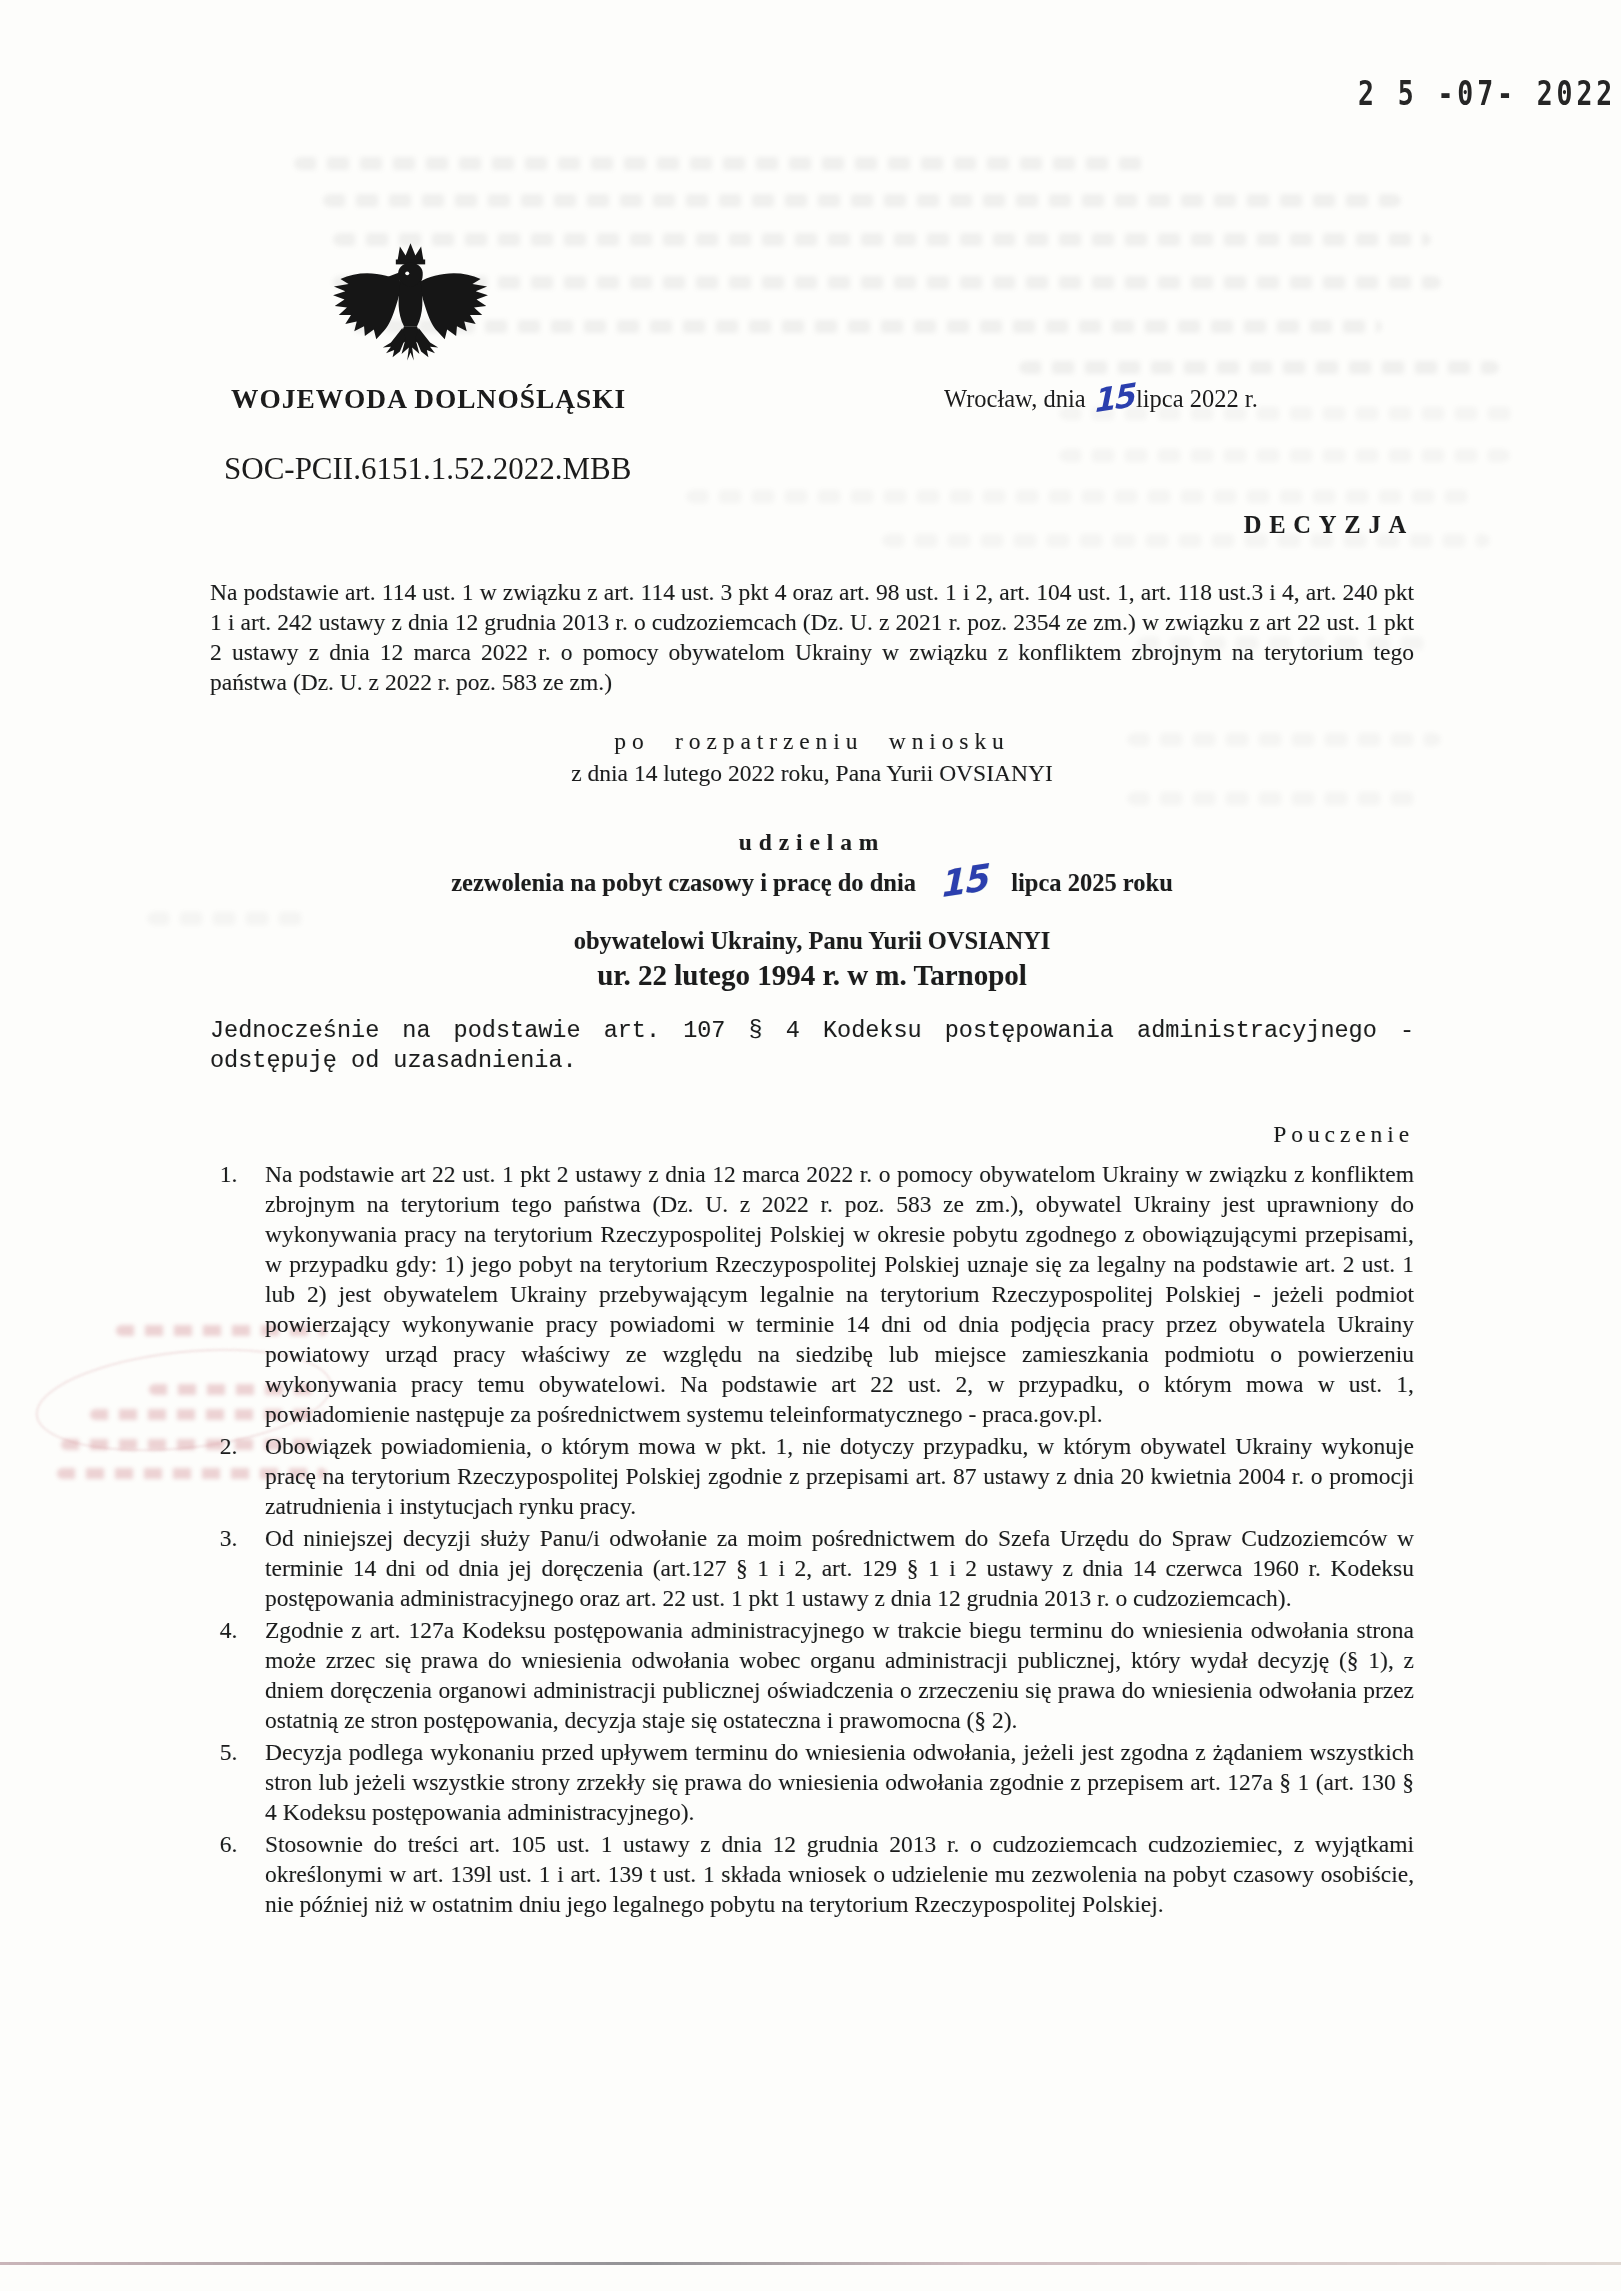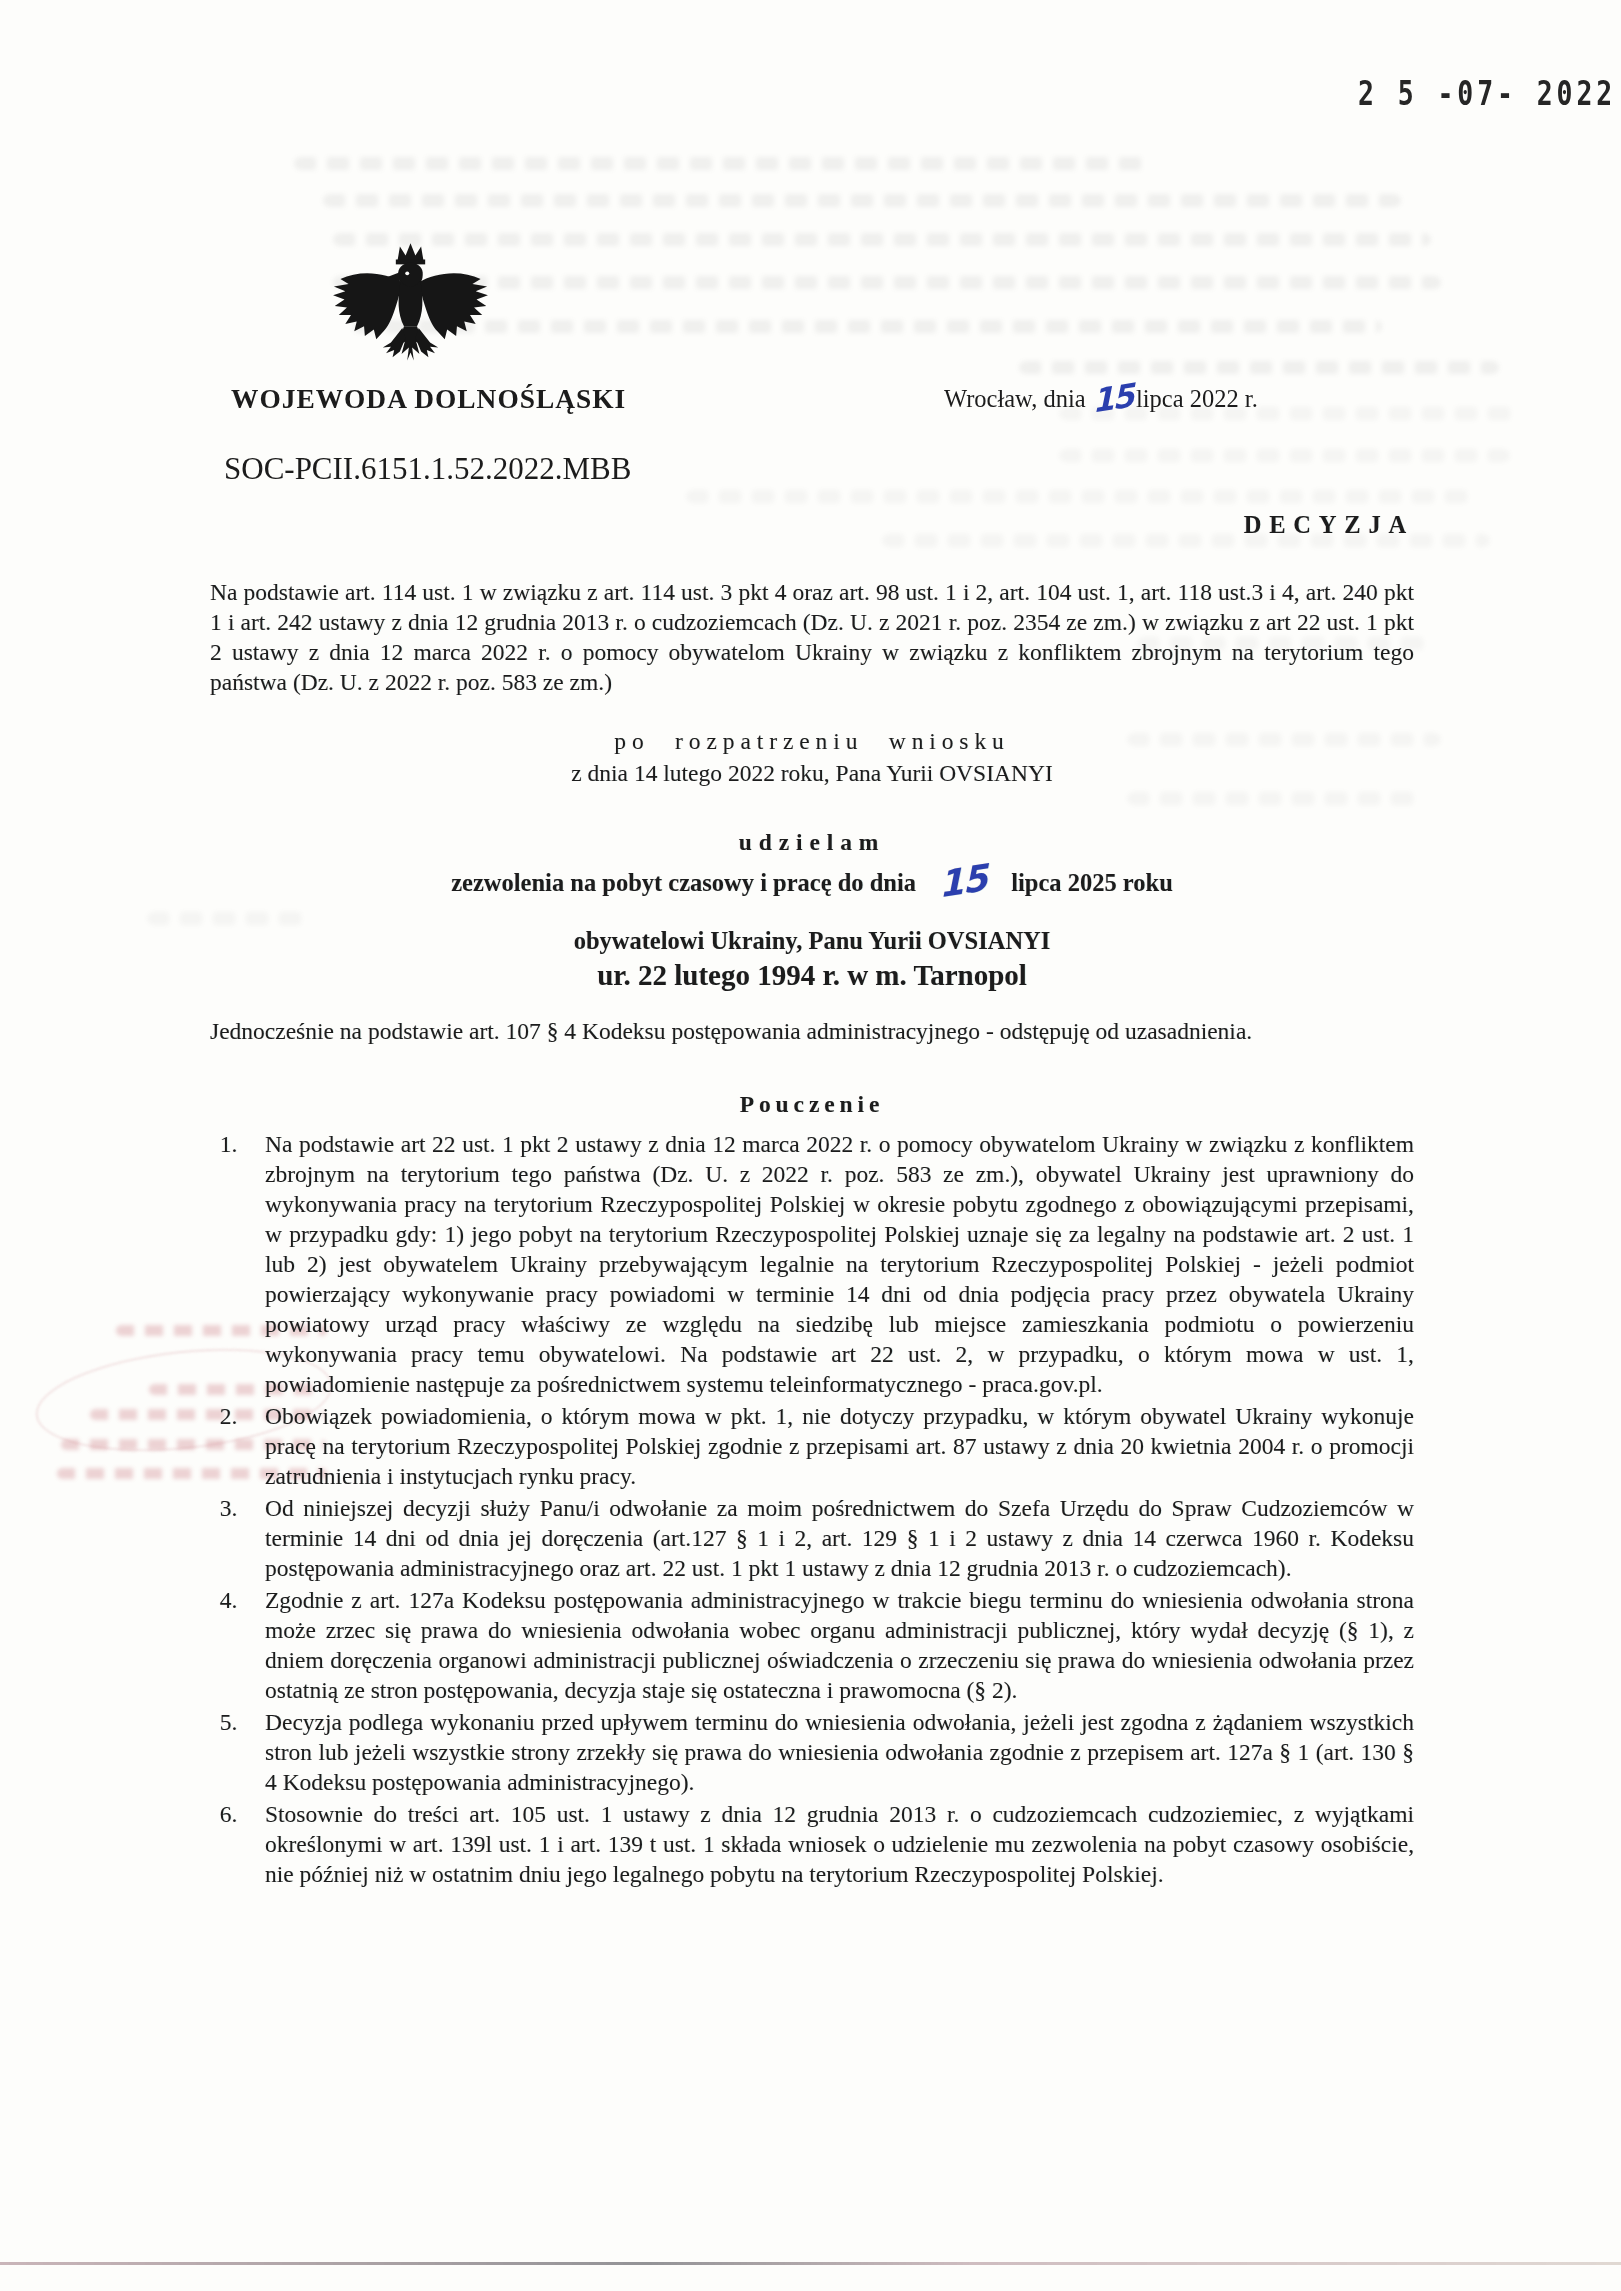--- a/index.html
+++ b/index.html
@@ -57,23 +57,23 @@
     letter-spacing:7.8px; margin:0 0 37px 0;
   }
   .legal-basis{ text-align:justify; margin:0 0 29px 0;}
   .center-line{text-align:center; margin:0;}
   .after-review{letter-spacing:5.9px; word-spacing:13.7px; margin-bottom:2px;}
   .application{margin-bottom:39px;}
   .grant-word{font-weight:700; letter-spacing:6.9px; word-spacing:13.7px; margin-bottom:3.9px;}
   .grant-line{font-weight:700; font-size:24.5px; line-height:41px; margin-bottom:23.5px;}
   .beneficiary{font-weight:700; font-size:24.5px; margin-bottom:3.9px;}
   .birth{font-weight:700; font-size:29px; margin-bottom:25.5px;}
-  .waiver{text-align:justify; margin:0 0 43px 0;}
+  .waiver{text-align:justify; margin:0 0 43px 0;font-family:Liberation Mono, monospace;}
   .pouczenie{
-    text-align:center; font-weight:700; letter-spacing:4.9px; word-spacing:7.8px;
+    text-align:right; font-weight:400; letter-spacing:4.9px; word-spacing:7.8px;
     margin:0 0 9.8px 0;
   }
   .instr-list{margin:0; padding:0; list-style:none;}
   .instr-item{position:relative; padding-left:55px; text-align:justify; margin:0 0 2px 0;}
   .instr-num{position:absolute; left:9.8px; top:0;}
   
   .smudge{
     position:absolute; height:12.7px; border-radius:6.9px;
     background:repeating-linear-gradient(90deg, rgba(110,110,110,.7) 0 21.6px, rgba(110,110,110,0) 21.6px 33px);
     filter:blur(2.9px); opacity:.13; pointer-events:none;

